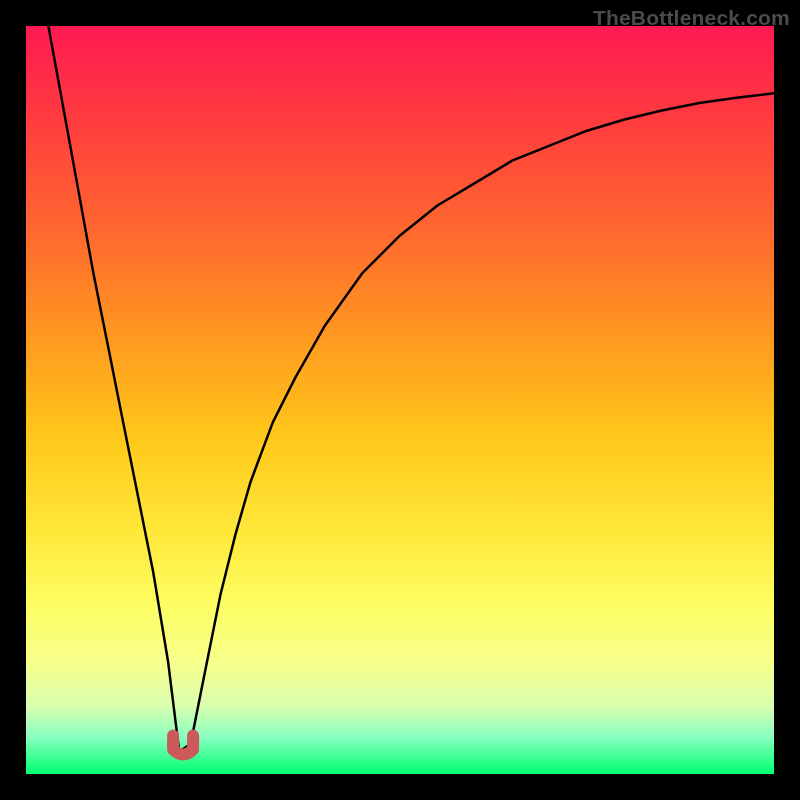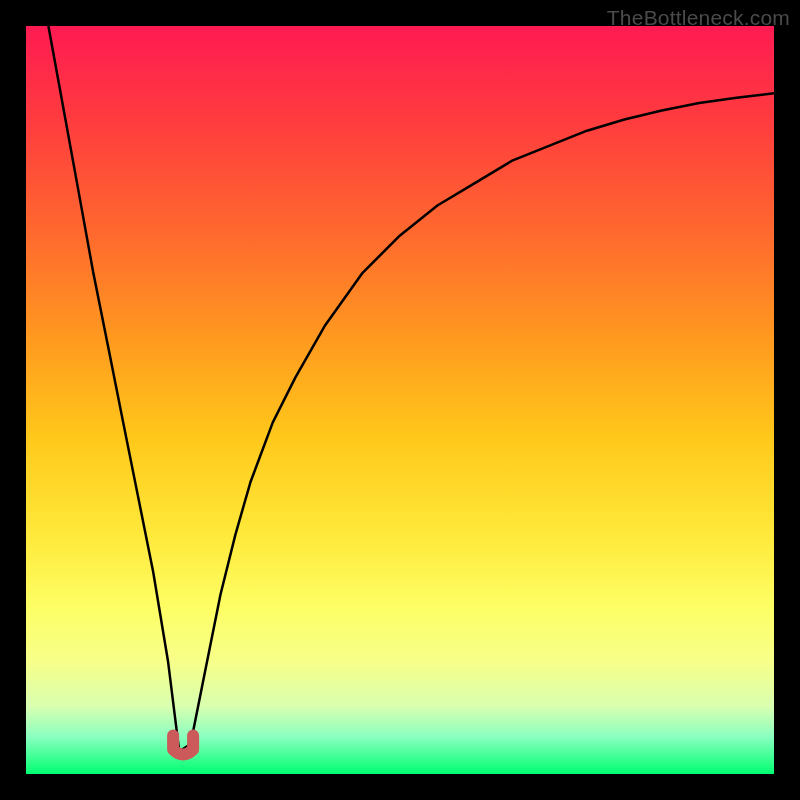--- a/index.html
+++ b/index.html
@@ -47,21 +47,21 @@
     position: absolute;
     left: 0; top: 0;
     width: 748px;
     height: 748px;
   }
   .watermark {
     position: absolute;
     top: 6px;
     right: 10px;
     font-size: 21px;
-    font-weight: 400;
+    font-weight: 700;
     color: #4b4b4b;
     letter-spacing: 0.2px;
     text-align: right;
   }
 </style>
 </head>
 <body>
 
 <div class="frame">
   <div class="plot">

